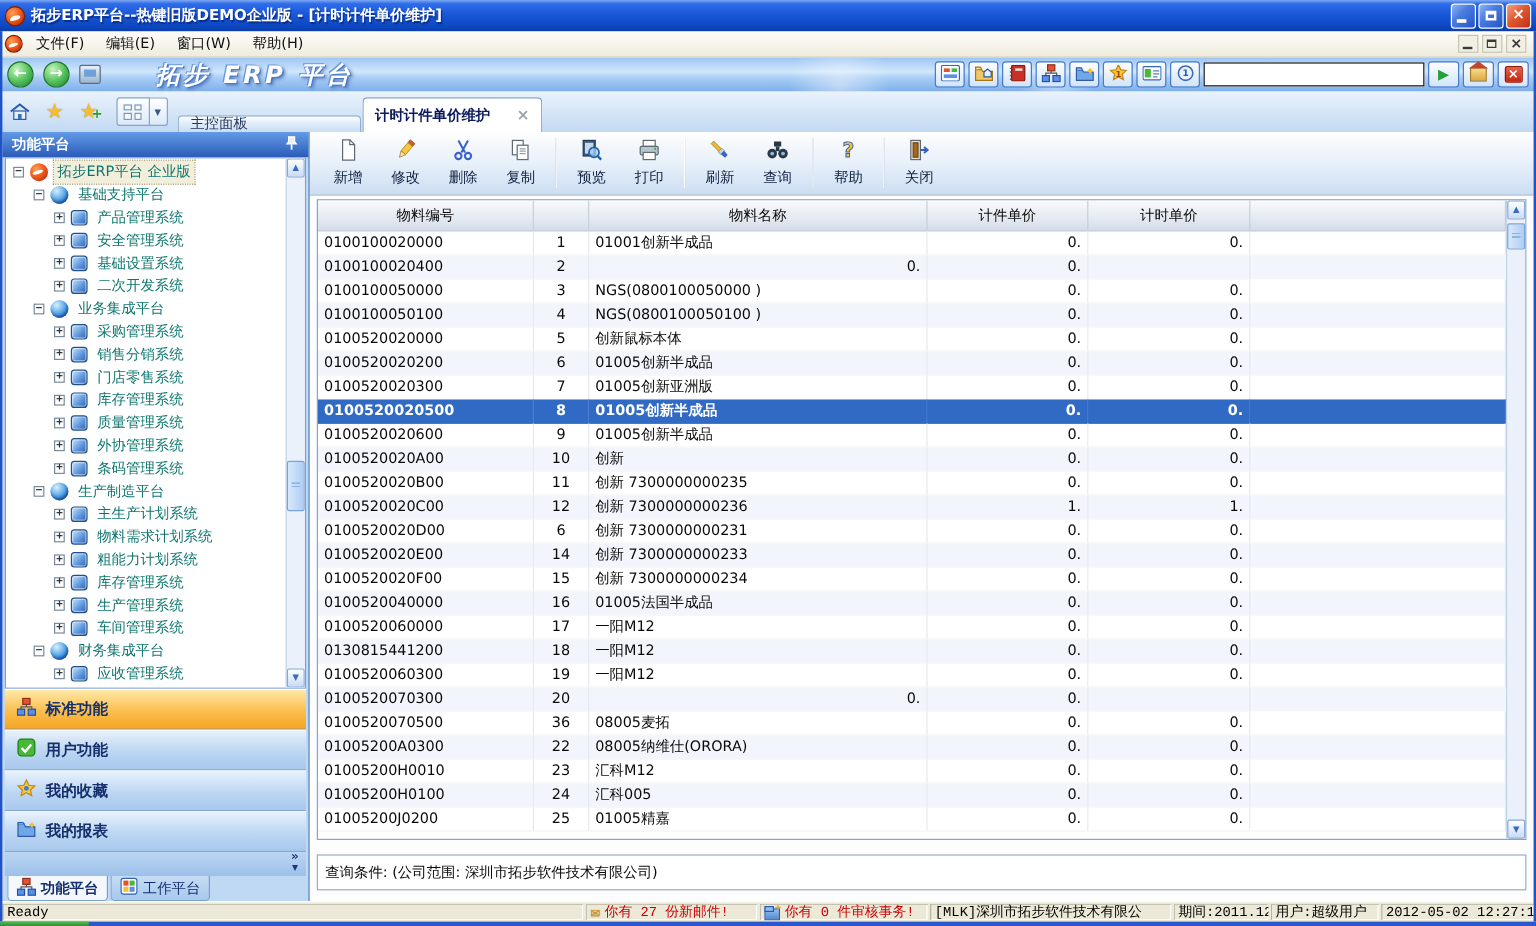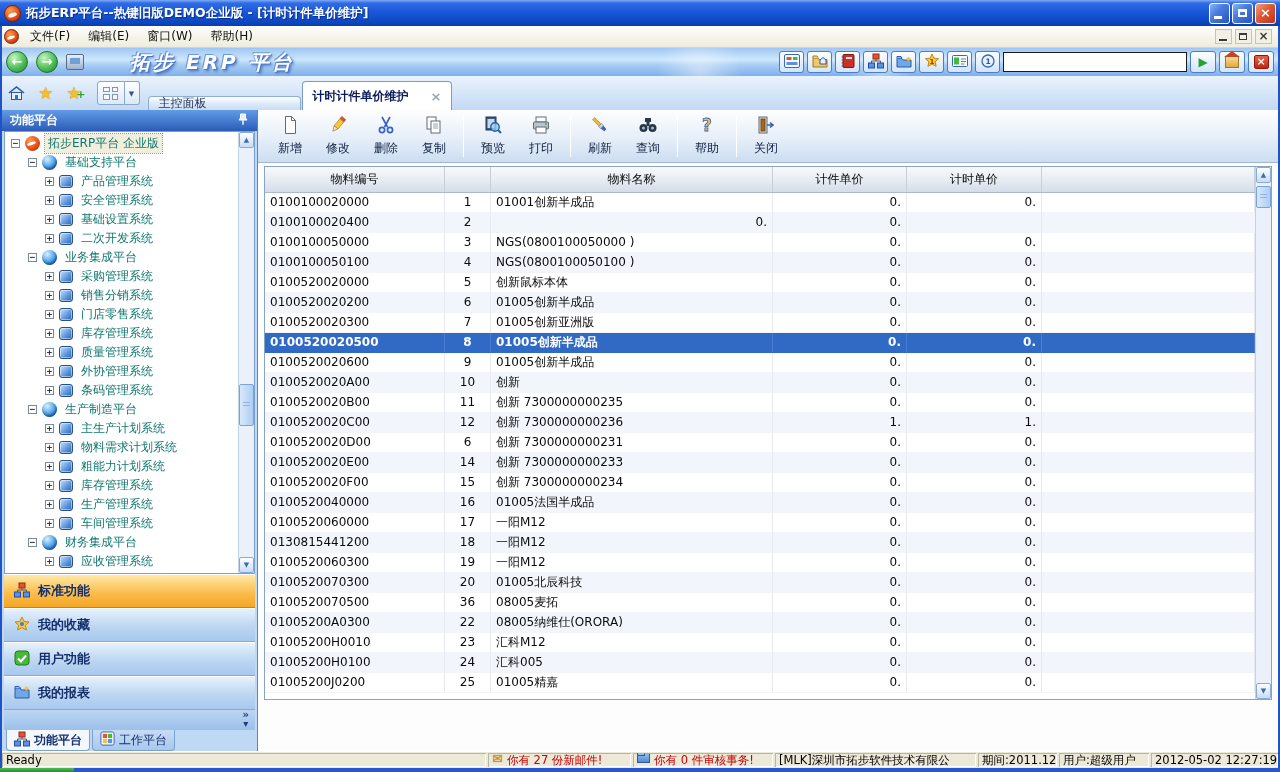--- a/index.html
+++ b/index.html
@@ -152,22 +152,22 @@
   .tcell.col1 { text-align:center; }
   .tcell.col3,.tcell.col4 { text-align:right; }
   .trow.sel,.trow.sel .tcell { background:#316AC5; color:#FFFFFF; font-weight:bold; border-right-color:#4A7CD0; border-bottom-color:#316AC5; }
   .grid-scroll .sc-thumb { top:19px; height:22px; }
   .query-box { position:absolute; left:6px; right:6px; top:602px; height:30px; background:#FFFFFF;
     border:1px solid #98ACC4; padding:6px 6px; color:#0A0A0A; white-space:nowrap; overflow:hidden; }
 
   
   .statusbar { position:absolute; left:0; right:0; top:751px; height:17px; background:#ECE9D8; border-top:1px solid #FFFFFF;
     display:flex; gap:2px; padding:1px 2px; font-size:11.5px; z-index:28; }
-  .sp { display:flex; align-items:flex-start; gap:4px; padding:0 4px; overflow:hidden; white-space:nowrap;
-    box-shadow:inset 1px 1px 0 #B8B4A2, inset -1px -1px 0 #FFFFFF; }
+  .sp { display:flex; align-items:flex-end; gap:4px; padding:0 4px; overflow:hidden; white-space:nowrap;
+    box-shadow:inset 1px 1px 0 #B8B4A2, inset -1px -1px 0 #FFFFFF;font-family:Liberation Mono, monospace; }
   .sp-ready { flex:1; }
   .sp-mail { width:143px; } .sp-audit { width:140px; } .sp-company { width:201px; }
   .sp-period { width:79px; } .sp-user { width:90px; } .sp-time { width:127px; }
   .sp .red { color:#CC0000; }
   .env { color:#D89820; font-size:13px; line-height:12px; text-shadow:0 0 1px #906808; }
   .fold-ic { width:13px; height:10px; position:relative; background:linear-gradient(180deg,#8FC0F0,#5588D0); border:1px solid #2A5AA8; }
   .fold-ic::before { content:''; position:absolute; left:-1px; top:-3px; width:6px; height:3px; background:#8FC0F0; border:1px solid #2A5AA8; }
   .fold-ic::after { content:'+'; position:absolute; right:-2px; top:-6px; color:#E8A818; font-weight:bold; font-size:9px; }
 
   .taskbar-sliver { position:absolute; left:0; right:0; top:768px; height:4px; background:#2B57CE; z-index:40; }
@@ -463,31 +463,31 @@
         <span class="aicn"><svg width="16" height="16" viewBox="0 0 16 16">
             <rect x="5" y="1" width="6" height="5" fill="#E85030" stroke="#8B2F1A"></rect>
             <rect x="0.5" y="10" width="6" height="5" fill="#5B8FE8" stroke="#1F4FA8"></rect>
             <rect x="9.5" y="10" width="6" height="5" fill="#5B8FE8" stroke="#1F4FA8"></rect>
             <path d="M8 6v2M3.5 10V8h9v2" stroke="#555" fill="none"></path>
           </svg></span>
         <span>标准功能</span>
       </div>
       <div class="abtn">
         <span class="aicn"><svg width="16" height="16" viewBox="0 0 16 16">
+            <rect x="1" y="1" width="14" height="14" rx="3" fill="#48B838" stroke="#1F7A18"></rect>
+            <path d="M4 8.5l3 3 5-6" stroke="#fff" stroke-width="2" fill="none"></path>
+          </svg></span>
+        <span>用户功能</span>
+      </div>
+      <div class="abtn">
+        <span class="aicn"><svg width="16" height="16" viewBox="0 0 16 16">
             <path d="M8 1l2.1 4.4 4.9.6-3.6 3.3 1 4.7L8 11.6 3.6 14l1-4.7L1 6l4.9-.6z" fill="#F8C838" stroke="#C08818"></path>
             <circle cx="8" cy="8" r="2" fill="#4878D8"></circle>
           </svg></span>
         <span>我的收藏</span>
-      </div>
-      <div class="abtn">
-        <span class="aicn"><svg width="16" height="16" viewBox="0 0 16 16">
-            <rect x="1" y="1" width="14" height="14" rx="3" fill="#48B838" stroke="#1F7A18"></rect>
-            <path d="M4 8.5l3 3 5-6" stroke="#fff" stroke-width="2" fill="none"></path>
-          </svg></span>
-        <span>用户功能</span>
       </div>
       <div class="abtn">
         <span class="aicn"><svg width="16" height="16" viewBox="0 0 16 16">
             <path d="M1 4h5l1.5 2H15v8H1z" fill="#6FA8E8" stroke="#2A5AA8"></path>
             <path d="M1 4V2.5h4L6.5 4" fill="#8FC0F0" stroke="#2A5AA8"></path>
             <path d="M10.5 4.5h4M12.5 2.5v4" stroke="#F8C030" stroke-width="1.6"></path>
           </svg></span>
         <span>我的报表</span>
       </div>
     </div>
@@ -768,21 +768,20 @@
             <div class="tcell col0">0100520060300</div>
             <div class="tcell col1">19</div>
             <div class="tcell col2">一阳M12</div>
             <div class="tcell col3">0.</div>
             <div class="tcell col4">0.</div>
             <div class="tcell col5"></div>
           </div>
           <div class="trow alt">
             <div class="tcell col0">0100520070300</div>
             <div class="tcell col1">20</div>
-            <div class="tcell col2">01005北辰科技</div>
             <div class="tcell col3">0.</div>
             <div class="tcell col4">0.</div>
             <div class="tcell col5"></div>
           </div>
           <div class="trow">
             <div class="tcell col0">0100520070500</div>
             <div class="tcell col1">36</div>
             <div class="tcell col2">08005麦拓</div>
             <div class="tcell col3">0.</div>
             <div class="tcell col4">0.</div>
@@ -821,20 +820,23 @@
             <div class="tcell col5"></div>
           </div>
         </div>
     </div>
     <div class="vscroll grid-scroll">
       <span class="sc-btn up">▲</span>
       <span class="sc-thumb"></span>
       <span class="sc-btn down">▼</span>
     </div>
   </div>
+  <div class="query-box">
+    <span>查询条件: (公司范围: 深圳市拓步软件技术有限公司)</span>
+  </div>
 </div>
 
 <div class="statusbar">
   <div class="sp sp-ready">
       <span>Ready</span>
     </div>
   <div class="sp sp-mail">
       <span class="env">✉</span>
       <span class="red">你有 27 份新邮件!</span>
     </div>

